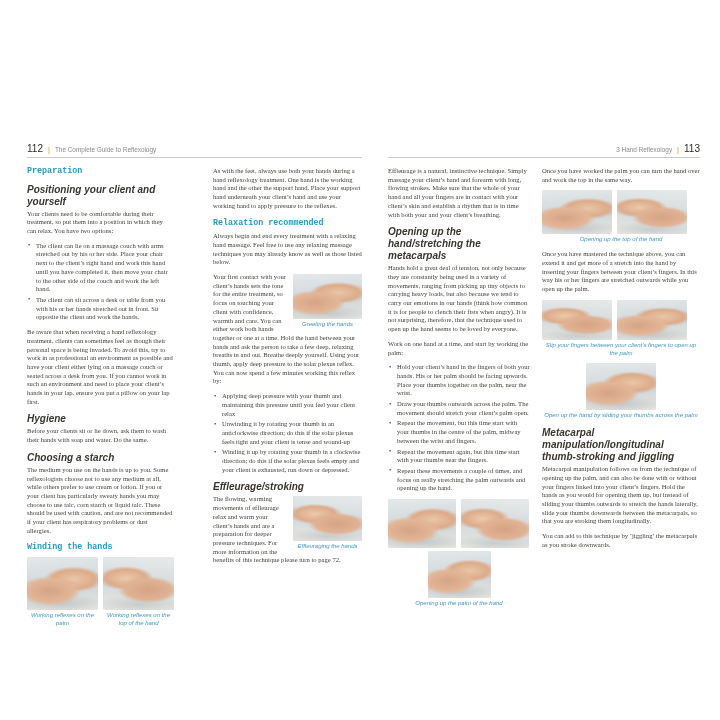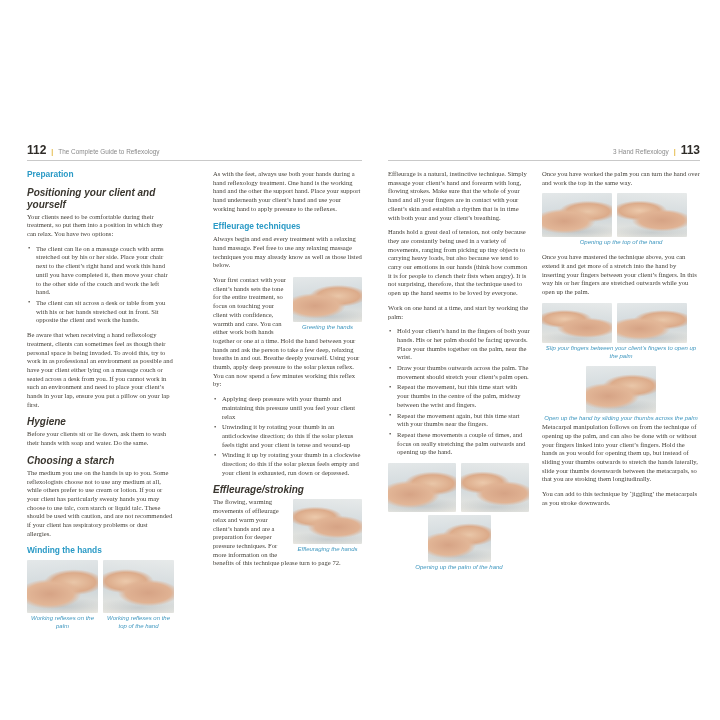--- a/index.html
+++ b/index.html
@@ -8,32 +8,32 @@
     font-family:"Liberation Serif", serif;color:#45413a;
     -webkit-font-smoothing:antialiased;
   }
   .page{position:absolute;top:143px;}
   .page-left{left:27px;width:335px;}
   .page-right{left:388px;width:312px;}
 
   .pghead{display:flex;align-items:baseline;gap:5px;
     font-family:"Liberation Sans", sans-serif;font-size:6.4px;color:#8a8a8a;}
   .pghead.right{justify-content:flex-end;}
-  .pgnum{font-weight:bold;font-size:12px;color:#2f2c28;}
+  .pgnum{font-weight:normal;font-size:10px;color:#2f2c28;}
   .pgsep{color:#e3b73e;font-weight:bold;font-size:7px;}
   .rule{border-bottom:1px solid #c9c9c9;margin-top:3px;margin-bottom:9px;}
 
   .cols{display:flex;}
   .page-left .cols{gap:40px;}
   .page-right .cols{gap:12px;}
   .col{font-size:6.6px;line-height:1.32;}
   .lcol1{width:146px;} .lcol2{width:149px;}
   .rcol1{width:142px;} .rcol2{width:158px;}
 
-  h1{font-family:Liberation Sans, sans-serif;font-weight:bold;
+  h1{font-family:Liberation Mono, monospace;font-weight:bold;
      font-size:8.4px;color:#2a9ac6;margin:8px 0 4px 0;line-height:1.15;}
   .col > h1:first-child{margin-top:0;}
   h2{font-family:"Liberation Sans", sans-serif;font-weight:bold;font-style:italic;
      font-size:10px;color:#3a362f;margin:7px 0 2px 0;line-height:1.2;}
   p{margin:0 0 6px 0;}
   ul{list-style:none;margin:0 0 6px 0;padding:0 0 0 9px;}
   li{position:relative;margin:0 0 2px 0;}
   li::before{content:"•";position:absolute;left:-8px;top:-0.5px;color:#45413a;}
 
   .photo{
@@ -94,21 +94,21 @@
         </div>
         <div class="cell">
           <div class="photo v2" style="width:71px;height:53px"></div>
           <div class="caption">Working reflexes on the top of the hand</div>
         </div>
       </div>
     </div>
 
     <div class="col lcol2">
       <p>As with the feet, always use both your hands during a hand reflexology treatment. One hand is the working hand and the other the support hand. Place your support hand underneath your client’s hand and use your working hand to apply pressure to the reflexes.</p>
-      <h1>Effleurage techniques</h1>
+      <h1>Relaxation recommended</h1>
       <p>Always begin and end every treatment with a relaxing hand massage. Feel free to use any relaxing massage techniques you may already know as well as those listed below.</p>
       <div class="clearfix">
         <div class="fig-right" style="width:69px">
           <div class="photo" style="width:69px;height:45px"></div>
           <div class="caption">Greeting the hands</div>
         </div>
         <p>Your first contact with your client’s hands sets the tone for the entire treatment, so focus on touching your client with confidence, warmth and care. You can either work both hands together or one at a time. Hold the hand between your hands and ask the person to take a few deep, relaxing breaths in and out. Breathe deeply yourself. Using your thumb, apply deep pressure to the solar plexus reflex. You can now spend a few minutes working this reflex by:</p>
       </div>
       <ul>
         <li>Applying deep pressure with your thumb and maintaining this pressure until you feel your client relax</li>
@@ -131,20 +131,21 @@
   <div class="pghead right">
     <span>3 Hand Reflexology</span>
     <span class="pgsep">|</span>
     <span class="pgnum">113</span>
   </div>
   <div class="rule"></div>
 
   <div class="cols">
     <div class="col rcol1">
       <p>Effleurage is a natural, instinctive technique. Simply massage your client’s hand and forearm with long, flowing strokes. Make sure that the whole of your hand and all your fingers are in contact with your client’s skin and establish a rhythm that is in time with both your and your client’s breathing.</p>
+      <h2>Opening up the hand/stretching the metacarpals</h2>
       <p>Hands hold a great deal of tension, not only because they are constantly being used in a variety of movements, ranging from picking up tiny objects to carrying heavy loads, but also because we tend to carry our emotions in our hands (think how common it is for people to clench their fists when angry). It is not surprising, therefore, that the technique used to open up the hand seems to be loved by everyone.</p>
       <p>Work on one hand at a time, and start by working the palm:</p>
       <ul>
         <li>Hold your client’s hand in the fingers of both your hands. His or her palm should be facing upwards. Place your thumbs together on the palm, near the wrist.</li>
         <li>Draw your thumbs outwards across the palm. The movement should stretch your client’s palm open.</li>
         <li>Repeat the movement, but this time start with your thumbs in the centre of the palm, midway between the wrist and fingers.</li>
         <li>Repeat the movement again, but this time start with your thumbs near the fingers.</li>
         <li>Repeat these movements a couple of times, and focus on really stretching the palm outwards and opening up the hand.</li>
       </ul>
       <div class="photo-row">
@@ -163,17 +164,18 @@
       </div>
       <div class="caption">Opening up the top of the hand</div>
       <p style="margin-top:6px">Once you have mastered the technique above, you can extend it and get more of a stretch into the hand by inserting your fingers between your client’s fingers. In this way his or her fingers are stretched outwards while you open up the palm.</p>
       <div class="photo-row">
         <div class="photo v2" style="width:70px;height:40px"></div>
         <div class="photo" style="width:70px;height:40px"></div>
       </div>
       <div class="caption">Slip your fingers between your client’s fingers to open up the palm</div>
       <div class="photo fig-center" style="width:70px;height:47px;margin-top:6px"></div>
       <div class="caption">Open up the hand by sliding your thumbs across the palm</div>
+      <h2>Metacarpal manipulation/longitudinal thumb-stroking and jiggling</h2>
       <p>Metacarpal manipulation follows on from the technique of opening up the palm, and can also be done with or without your fingers linked into your client’s fingers. Hold the hands as you would for opening them up, but instead of sliding your thumbs outwards to stretch the hands laterally, slide your thumbs downwards between the metacarpals, so that you are stroking them longitudinally.</p>
       <p>You can add to this technique by ‘jiggling’ the metacarpals as you stroke downwards.</p>
     </div>
   </div>
 </div>
 
 </body></html>

